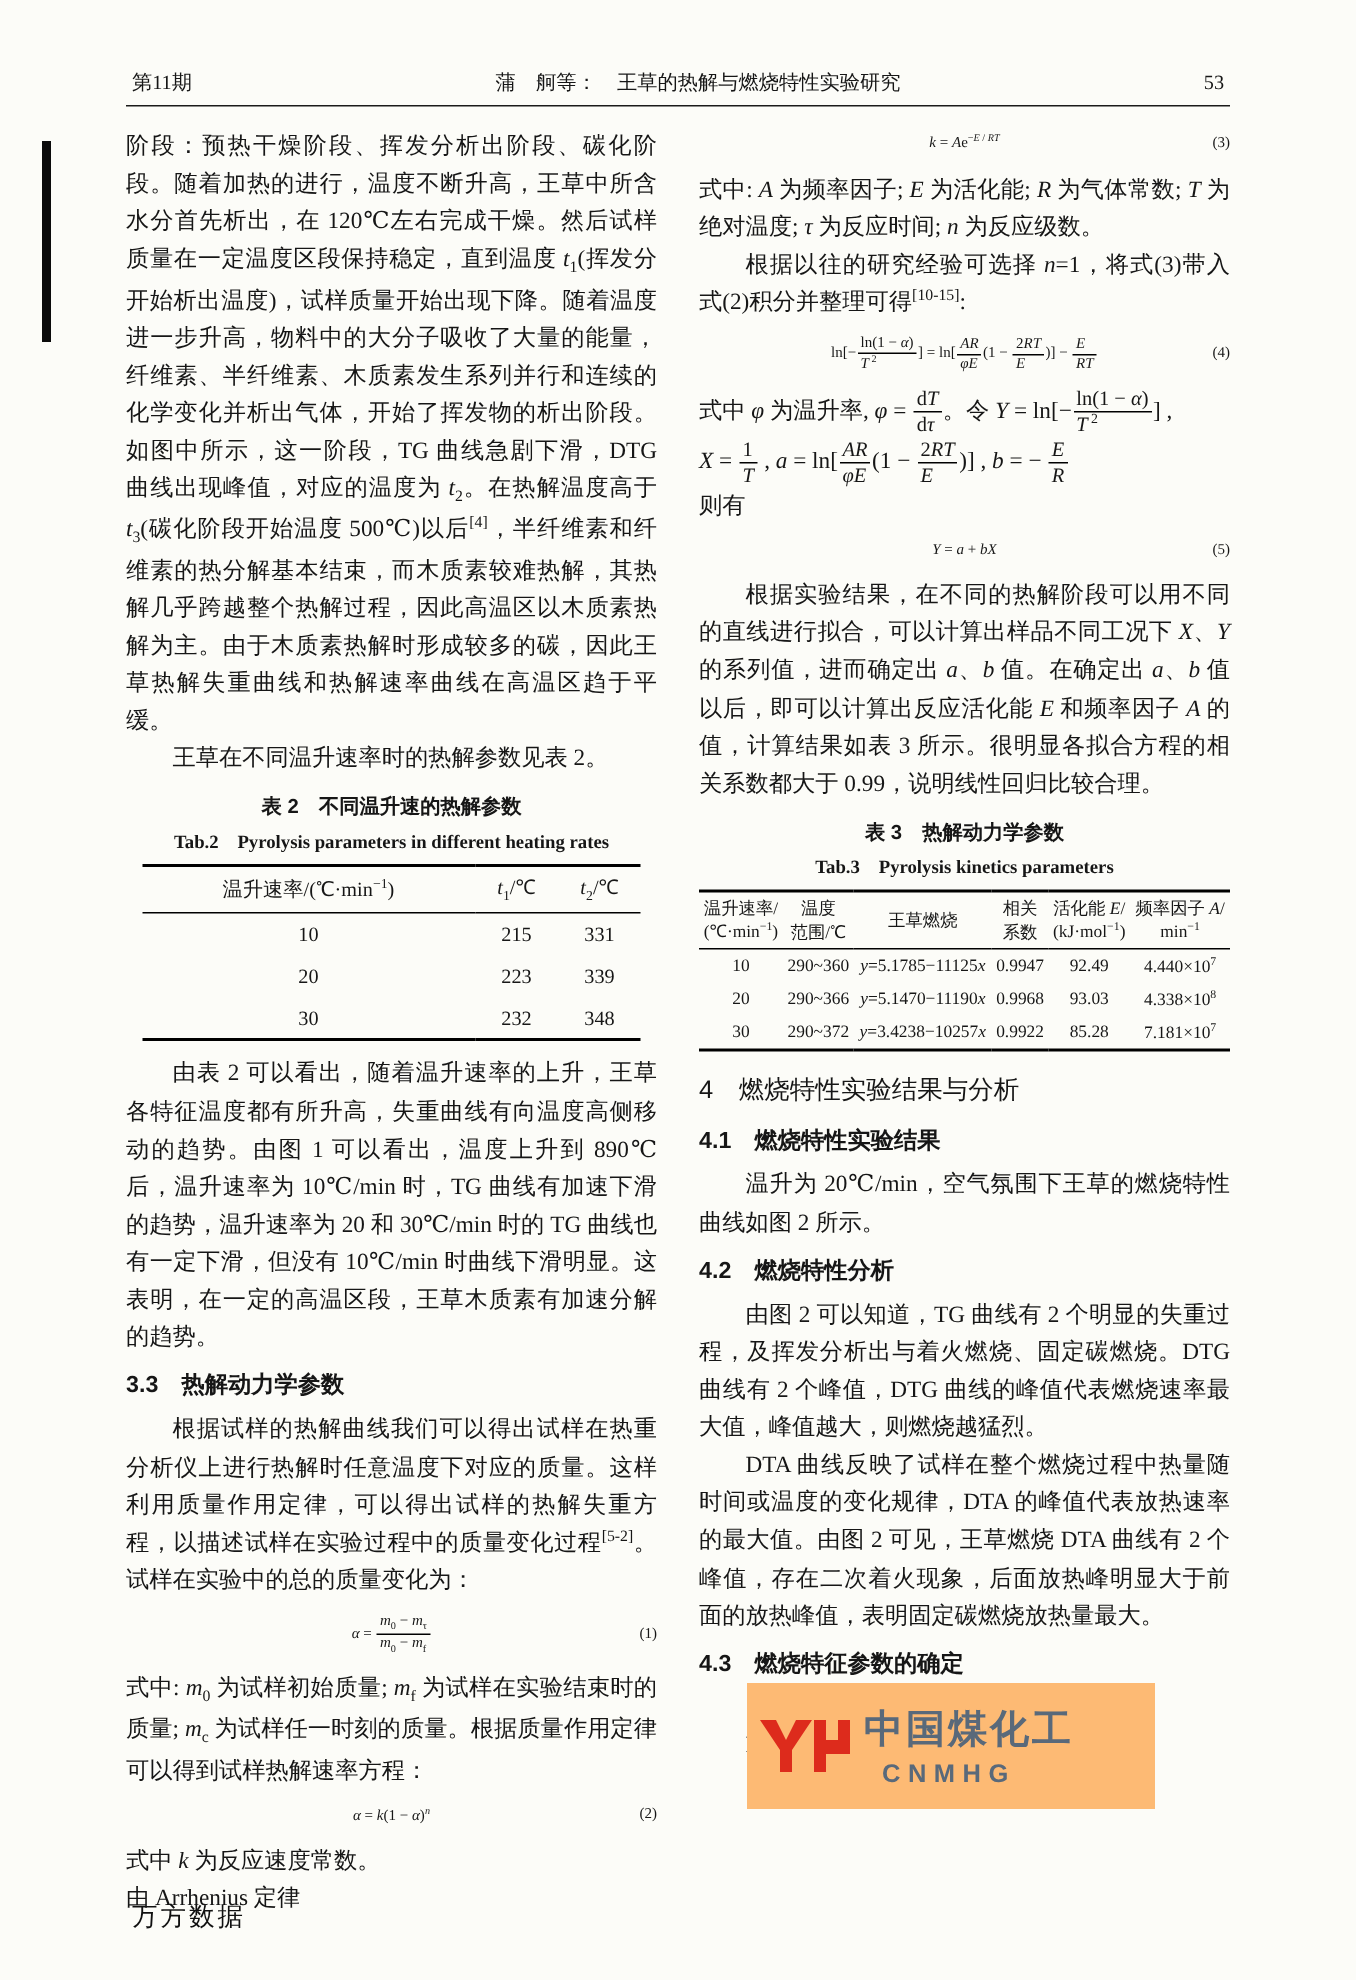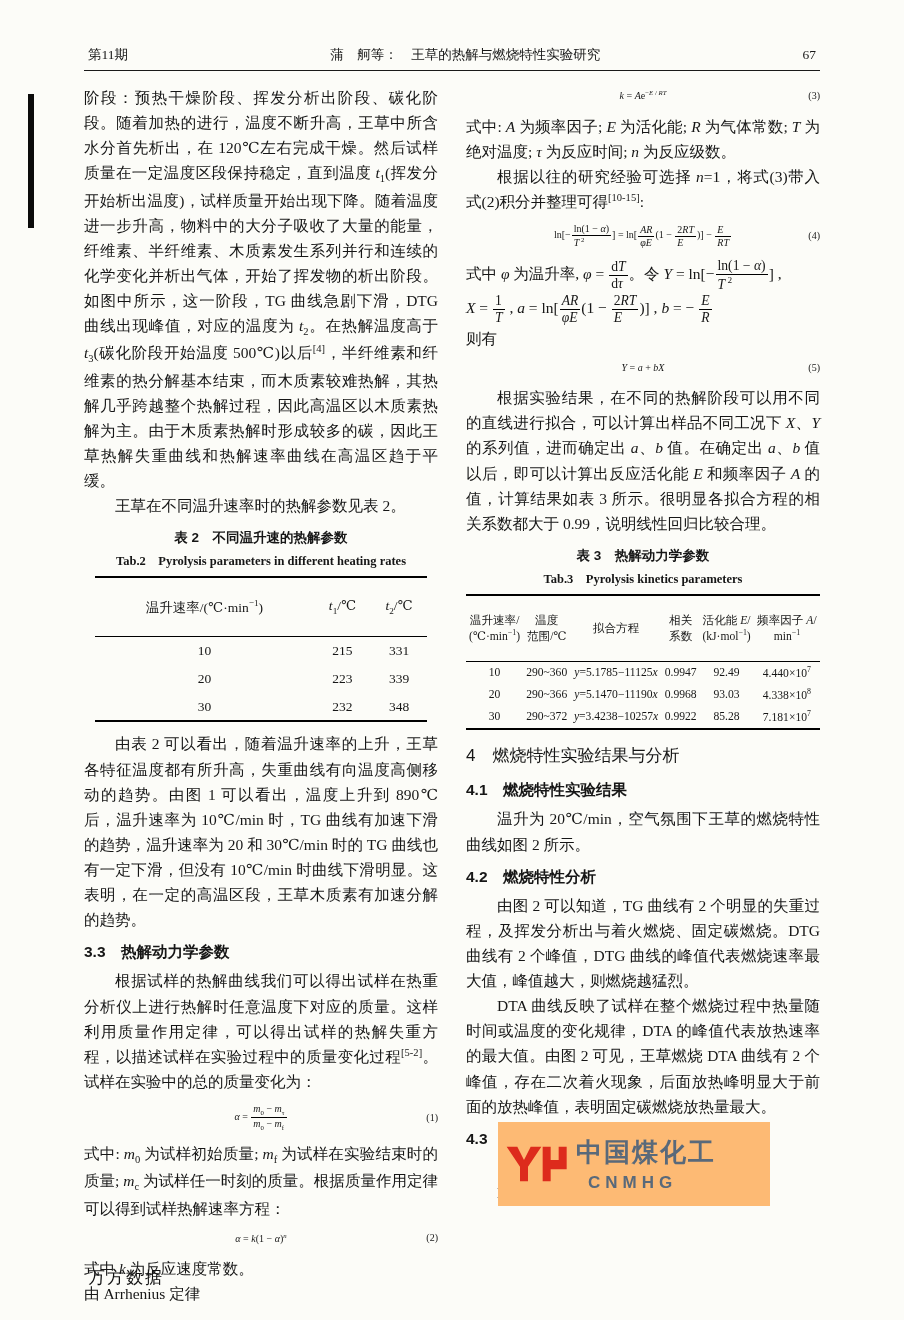--- a/index.html
+++ b/index.html
@@ -13,21 +13,21 @@
   .col{width:354px;font-size:15.5px;line-height:1.62;text-align:justify;}
   p{margin:0;}
   .ind{text-indent:2em;}
   i{font-style:italic;}
   sub,sup{font-size:0.68em;}
   .h-sub{font-family:"Liberation Sans","DejaVu Sans",sans-serif;font-weight:700;font-size:15.5px;margin:7px 0 4px;text-align:left;}
   .h-sec{font-family:"Liberation Sans","DejaVu Sans",sans-serif;font-weight:400;font-size:17px;margin:12px 0 8px;text-align:left;}
   .cap-cn{text-align:center;font-family:"Liberation Sans","DejaVu Sans",sans-serif;font-weight:700;font-size:13.5px;margin-top:9px;}
   .cap-en{text-align:center;font-weight:700;font-size:12.5px;margin:2px 0 5px;}
   table.tbl{border-collapse:collapse;margin:0 auto 9px;text-align:center;border-top:2px solid #000;border-bottom:2px solid #000;}
-  .tbl th{font-weight:400;border-bottom:1px solid #000;padding:17px 2px;}
+  .tbl th{font-weight:400;border-bottom:1px solid #000;padding:3px 2px;font-family:Liberation Serif, serif;}
   .tbl td{padding:3px 2px;}
   .tbl2{width:94%;font-size:13.5px;}
   .tbl3{width:100%;font-size:11.6px;line-height:1.3;}
   .equation{position:relative;display:flex;justify-content:center;align-items:center;margin:9px 0;font-size:10px;}
   .eq-label{position:absolute;right:0;}
   .frac{display:inline-flex;flex-direction:column;text-align:left;vertical-align:middle;line-height:1.18;margin:0 1px;}
   .frac .num{border-bottom:1px solid #000;padding:0 2px;}
   .frac .den{padding:0 2px;}
   .sm{font-size:0.88em;}
   .cnmhg{position:absolute;left:498px;top:1122px;width:272px;height:84px;background:#fdba74;
@@ -39,21 +39,21 @@
 </style>
 </head>
 <body>
 
 <div class="page">
   <div class="scan-bar"></div>
 
   <div class="header">
     <span>第11期</span>
     <span>蒲　舸等：　王草的热解与燃烧特性实验研究</span>
-    <span>67</span>
+    <span>53</span>
   </div>
   <div class="rule"></div>
 
   <div class="columns">
 
     <div class="col">
       <p>阶段：预热干燥阶段、挥发分析出阶段、碳化阶段。随着加热的进行，温度不断升高，王草中所含水分首先析出，在 120℃左右完成干燥。然后试样质量在一定温度区段保持稳定，直到温度 <i>t</i><sub>1</sub>(挥发分开始析出温度)，试样质量开始出现下降。随着温度进一步升高，物料中的大分子吸收了大量的能量，纤维素、半纤维素、木质素发生系列并行和连续的化学变化并析出气体，开始了挥发物的析出阶段。如图中所示，这一阶段，TG 曲线急剧下滑，DTG 曲线出现峰值，对应的温度为 <i>t</i><sub>2</sub>。在热解温度高于 <i>t</i><sub>3</sub>(碳化阶段开始温度 500℃)以后<sup>[4]</sup>，半纤维素和纤维素的热分解基本结束，而木质素较难热解，其热解几乎跨越整个热解过程，因此高温区以木质素热解为主。由于木质素热解时形成较多的碳，因此王草热解失重曲线和热解速率曲线在高温区趋于平缓。</p>
       <p class="ind">王草在不同温升速率时的热解参数见表 2。</p>
 
       <div class="cap-cn">表 2　不同温升速的热解参数</div>
@@ -162,21 +162,21 @@
 
       <p class="ind">根据实验结果，在不同的热解阶段可以用不同的直线进行拟合，可以计算出样品不同工况下 <i>X</i>、<i>Y</i> 的系列值，进而确定出 <i>a</i>、<i>b</i> 值。在确定出 <i>a</i>、<i>b</i> 值以后，即可以计算出反应活化能 <i>E</i> 和频率因子 <i>A</i> 的值，计算结果如表 3 所示。很明显各拟合方程的相关系数都大于 0.99，说明线性回归比较合理。</p>
 
       <div class="cap-cn">表 3　热解动力学参数</div>
       <div class="cap-en">Tab.3　Pyrolysis kinetics parameters</div>
       <table class="tbl tbl3">
         <thead>
           <tr>
             <th>温升速率/<br>(℃·min<sup>−1</sup>)</th>
             <th>温度<br>范围/℃</th>
-            <th>拟合方程</th>
+            <th>王草燃烧</th>
             <th>相关<br>系数</th>
             <th>活化能 <i>E</i>/<br>(kJ·mol<sup>−1</sup>)</th>
             <th>频率因子 <i>A</i>/<br>min<sup>−1</sup></th>
           </tr>
         </thead>
         <tbody>
           <tr>
             <td>10</td>
             <td>290~360</td>
             <td><i>y</i>=5.1785−11125<i>x</i></td>

